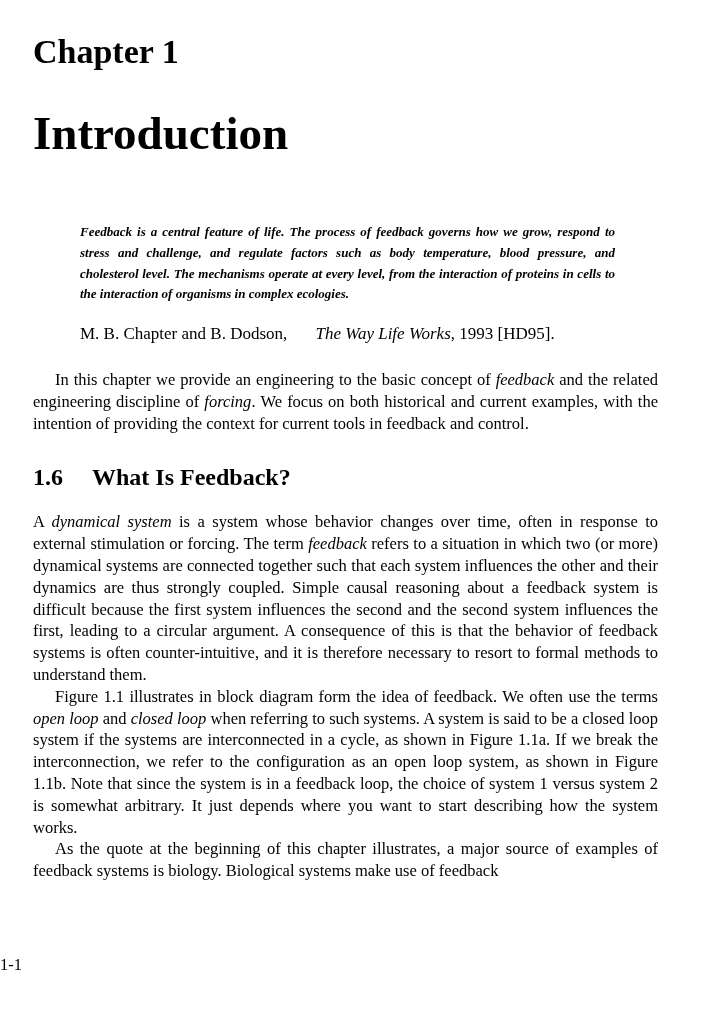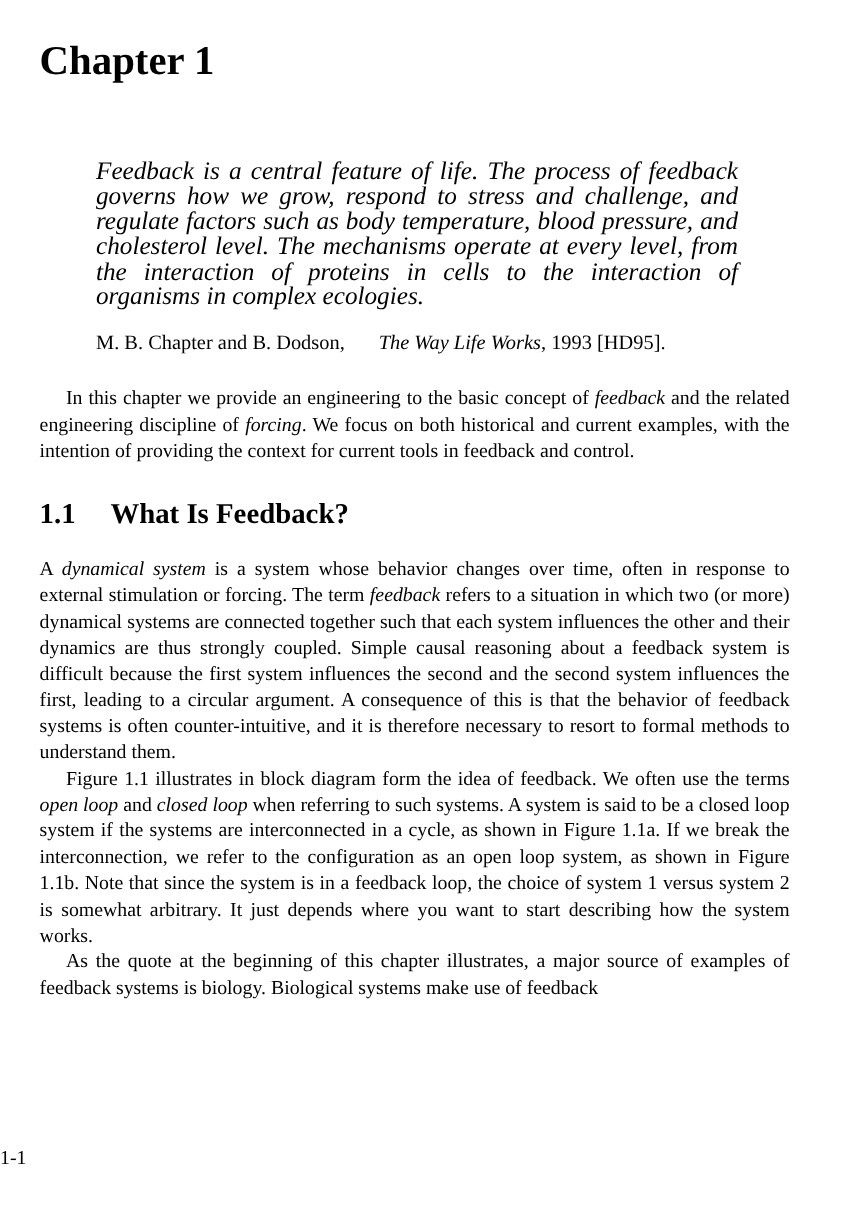--- a/index.html
+++ b/index.html
@@ -26,23 +26,24 @@
   }
   .chapter-title {
     font-size: 47px;
     font-weight: bold;
     line-height: 1.1;
     margin: 38px 0 0 0;
   }
   .epigraph {
     margin: 62px 43px 0 47px;
     font-style: italic;
-    font-size: 21px;
+    font-size: 13px;
     line-height: 20.8px;
     text-align: justify;
+    font-weight: bold;
   }
   .attribution {
     margin: 18px 0 0 47px;
     font-size: 17px;
     line-height: 22px;
   }
   .attribution em { font-style: italic; margin-left: 24px; }
   p.body {
     font-size: 16.5px;
     line-height: 21.8px;
@@ -68,28 +69,29 @@
     font-size: 16.5px;
   }
 </style>
 </head>
 <body>
 
 <div class="page">
 
   <h2 class="chapter-label">Chapter 1</h2>
 
+  <h1 class="chapter-title">Introduction</h1>
 
   <div class="epigraph">Feedback is a central feature of life. The process of feedback governs how we grow, respond to stress and challenge, and regulate factors such as body temperature, blood pressure, and cholesterol level. The mechanisms operate at every level, from the interaction of proteins in cells to the interaction of organisms in complex ecologies.</div>
 
   <p class="attribution"><span>M. B. Chapter and B. Dodson, </span><em>The Way Life Works</em><span>, 1993 [HD95].</span></p>
 
   <p class="body indent intro"><span>In this chapter we provide an engineering to the basic concept of </span><em>feedback</em><span> and the related engineering discipline of </span><em>forcing</em><span>. We focus on both historical and current examples, with the intention of providing the context for current tools in feedback and control.</span></p>
 
-  <h3 class="section-heading"><span class="secnum">1.1</span><span>What Is Feedback?</span></h3>
+  <h3 class="section-heading"><span class="secnum">1.6</span><span>What Is Feedback?</span></h3>
 
   <div class="section-body">
     <p class="body"><span>A </span><em>dynamical system</em><span> is a system whose behavior changes over time, often in response to external stimulation or forcing. The term </span><em>feedback</em><span> refers to a situation in which two (or more) dynamical systems are connected together such that each system influences the other and their dynamics are thus strongly coupled. Simple causal reasoning about a feedback system is difficult because the first system influences the second and the second system influences the first, leading to a circular argument. A consequence of this is that the behavior of feedback systems is often counter-intuitive, and it is therefore necessary to resort to formal methods to understand them.</span></p>
 
     <p class="body indent"><span>Figure 1.1 illustrates in block diagram form the idea of feedback. We often use the terms </span><em>open loop</em><span> and </span><em>closed loop</em><span> when referring to such systems. A system is said to be a closed loop system if the systems are interconnected in a cycle, as shown in Figure 1.1a. If we break the interconnection, we refer to the configuration as an open loop system, as shown in Figure 1.1b. Note that since the system is in a feedback loop, the choice of system 1 versus system 2 is somewhat arbitrary. It just depends where you want to start describing how the system works.</span></p>
 
     <p class="body indent">As the quote at the beginning of this chapter illustrates, a major source of examples of feedback systems is biology. Biological systems make use of feedback</p>
   </div>
 
   <div class="page-footer">1-1</div>

